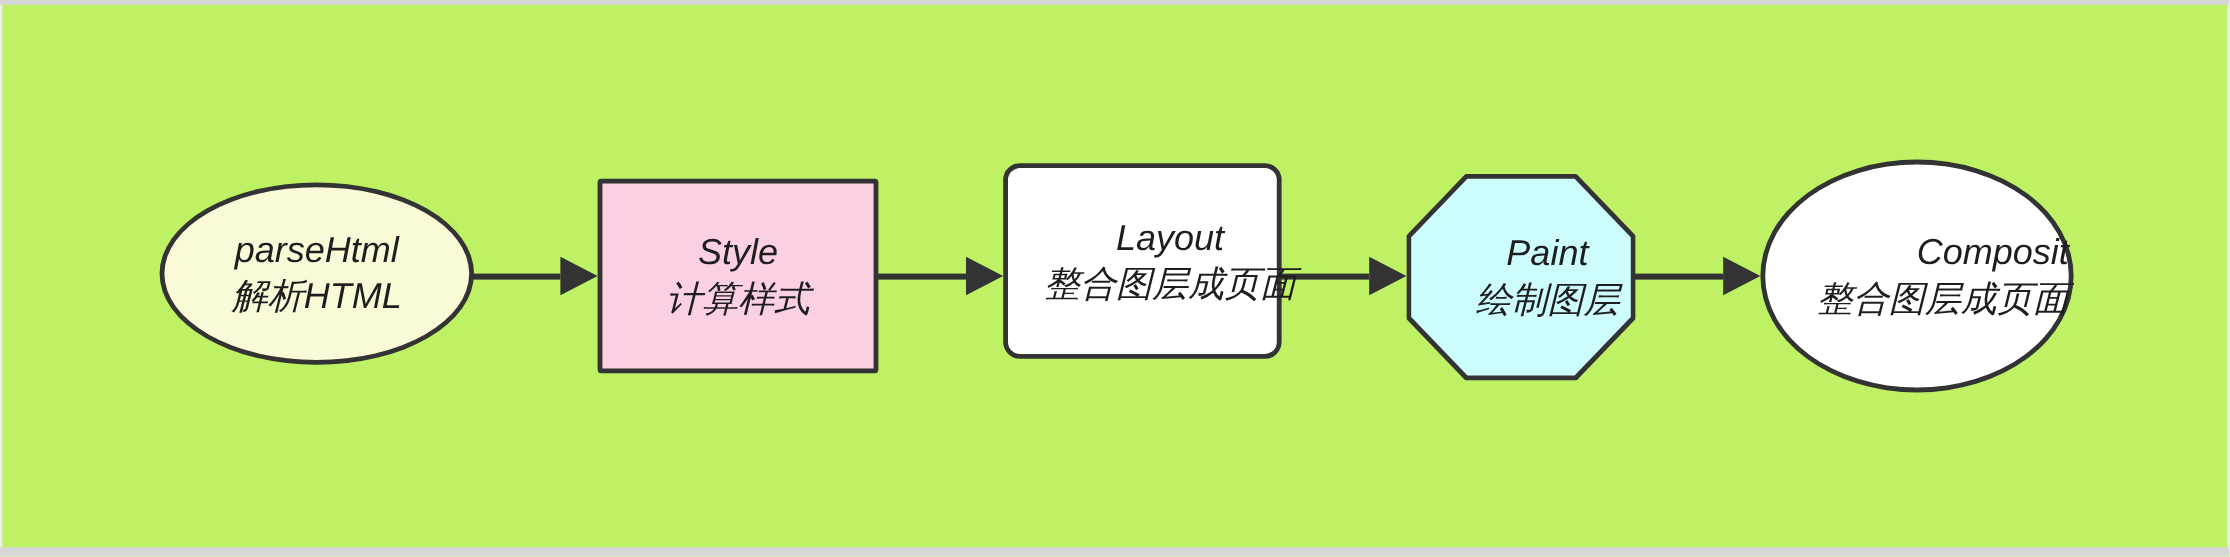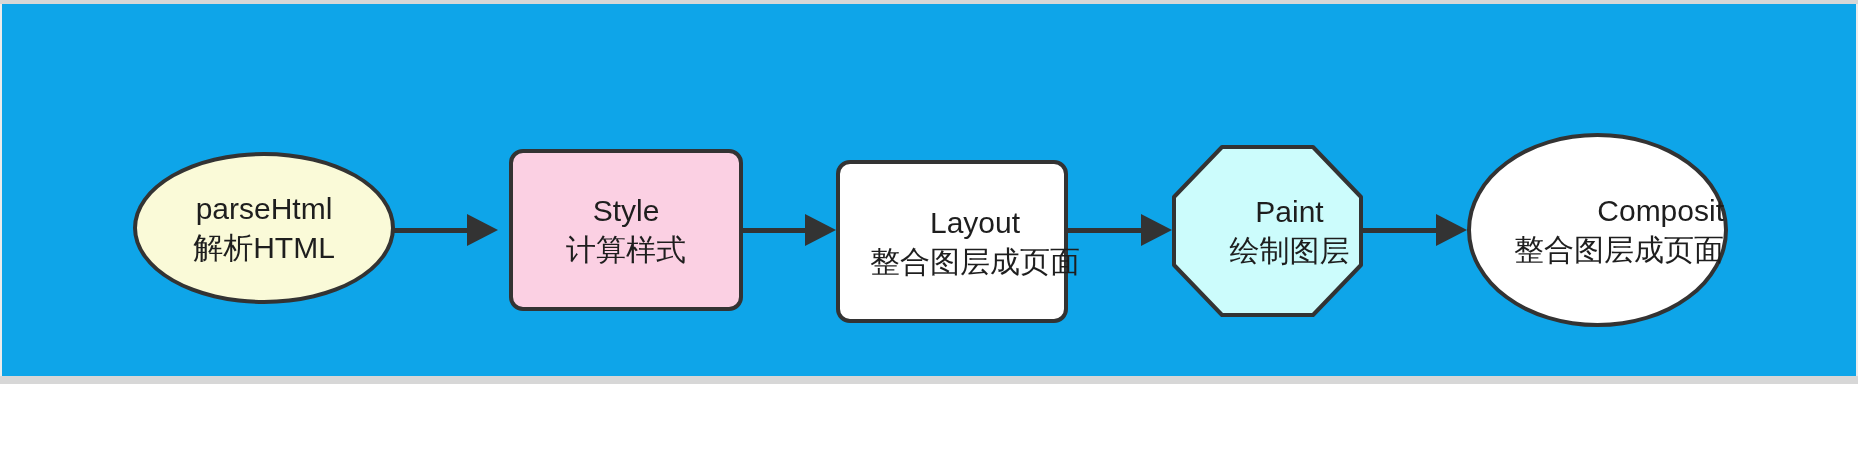--- a/index.html
+++ b/index.html
@@ -1,23 +1,24 @@
 <!DOCTYPE html>
 <html><head>
 <meta charset="utf-8">
 <style>
   html, body { margin: 0; padding: 0; background: #ffffff; }
   .stage {
     position: relative;
     width: 1858px;
-    height: 384px;
-    background: #0ea5e9;
+    height: 464px;
+    background: #bef264;
     overflow: hidden;
     font-family: "Liberation Sans", "DejaVu Sans", sans-serif;
     box-sizing: border-box;
+    font-style: italic;
   }
   .edge-strip { position: absolute; left: 0; right: 0; background: #d7d7d7; }
   .edge-strip.top { top: 0; height: 4px; }
   .edge-strip.bottom { bottom: 0; height: 8px; }
   .edge-line { position: absolute; top: 4px; bottom: 8px; width: 2px; background: #ececec; }
   .edge-line.left { left: 0; }
   .edge-line.right { right: 0; }
 
   .node {
     position: absolute;
@@ -28,28 +29,28 @@
     justify-content: center;
     text-align: center;
     color: #1e1e1e;
     font-size: 30px;
     line-height: 39px;
     z-index: 2;
   }
   .node .txt { white-space: nowrap; }
 
   .shape-ellipse { border: 4px solid #333333; border-radius: 50%; }
-  .shape-rect    { border: 4px solid #333333; border-radius: 14px; margin-left: 11px; }
+  .shape-rect    { border: 4px solid #333333; border-radius: 3px; }
   .shape-round   { border: 4px solid #333333; border-radius: 14px; }
   .shape-octagon { border: none; padding-left: 44px; }
   .octagon-svg { position: absolute; left: 0; top: 0; width: 100%; height: 100%; z-index: -1; }
 
   .n1 { left: 133px; top: 152px; width: 262px; height: 152px; }
   .n2 { left: 498px; top: 149px; width: 234px; height: 162px; }
-  .n3 { left: 836px; top: 160px; width: 232px; height: 163px; padding-left: 46px; }
+  .n3 { left: 836px; top: 136px; width: 232px; height: 163px; padding-left: 46px; }
   .n4 { left: 1172px; top: 145px; width: 191px; height: 172px; }
   .n5 { left: 1467px; top: 133px; width: 261px; height: 194px; align-items: flex-end; }
 
   .arrow {
     position: absolute;
     top: 206px;
     height: 48px;
     display: flex;
     align-items: center;
     z-index: 1;

